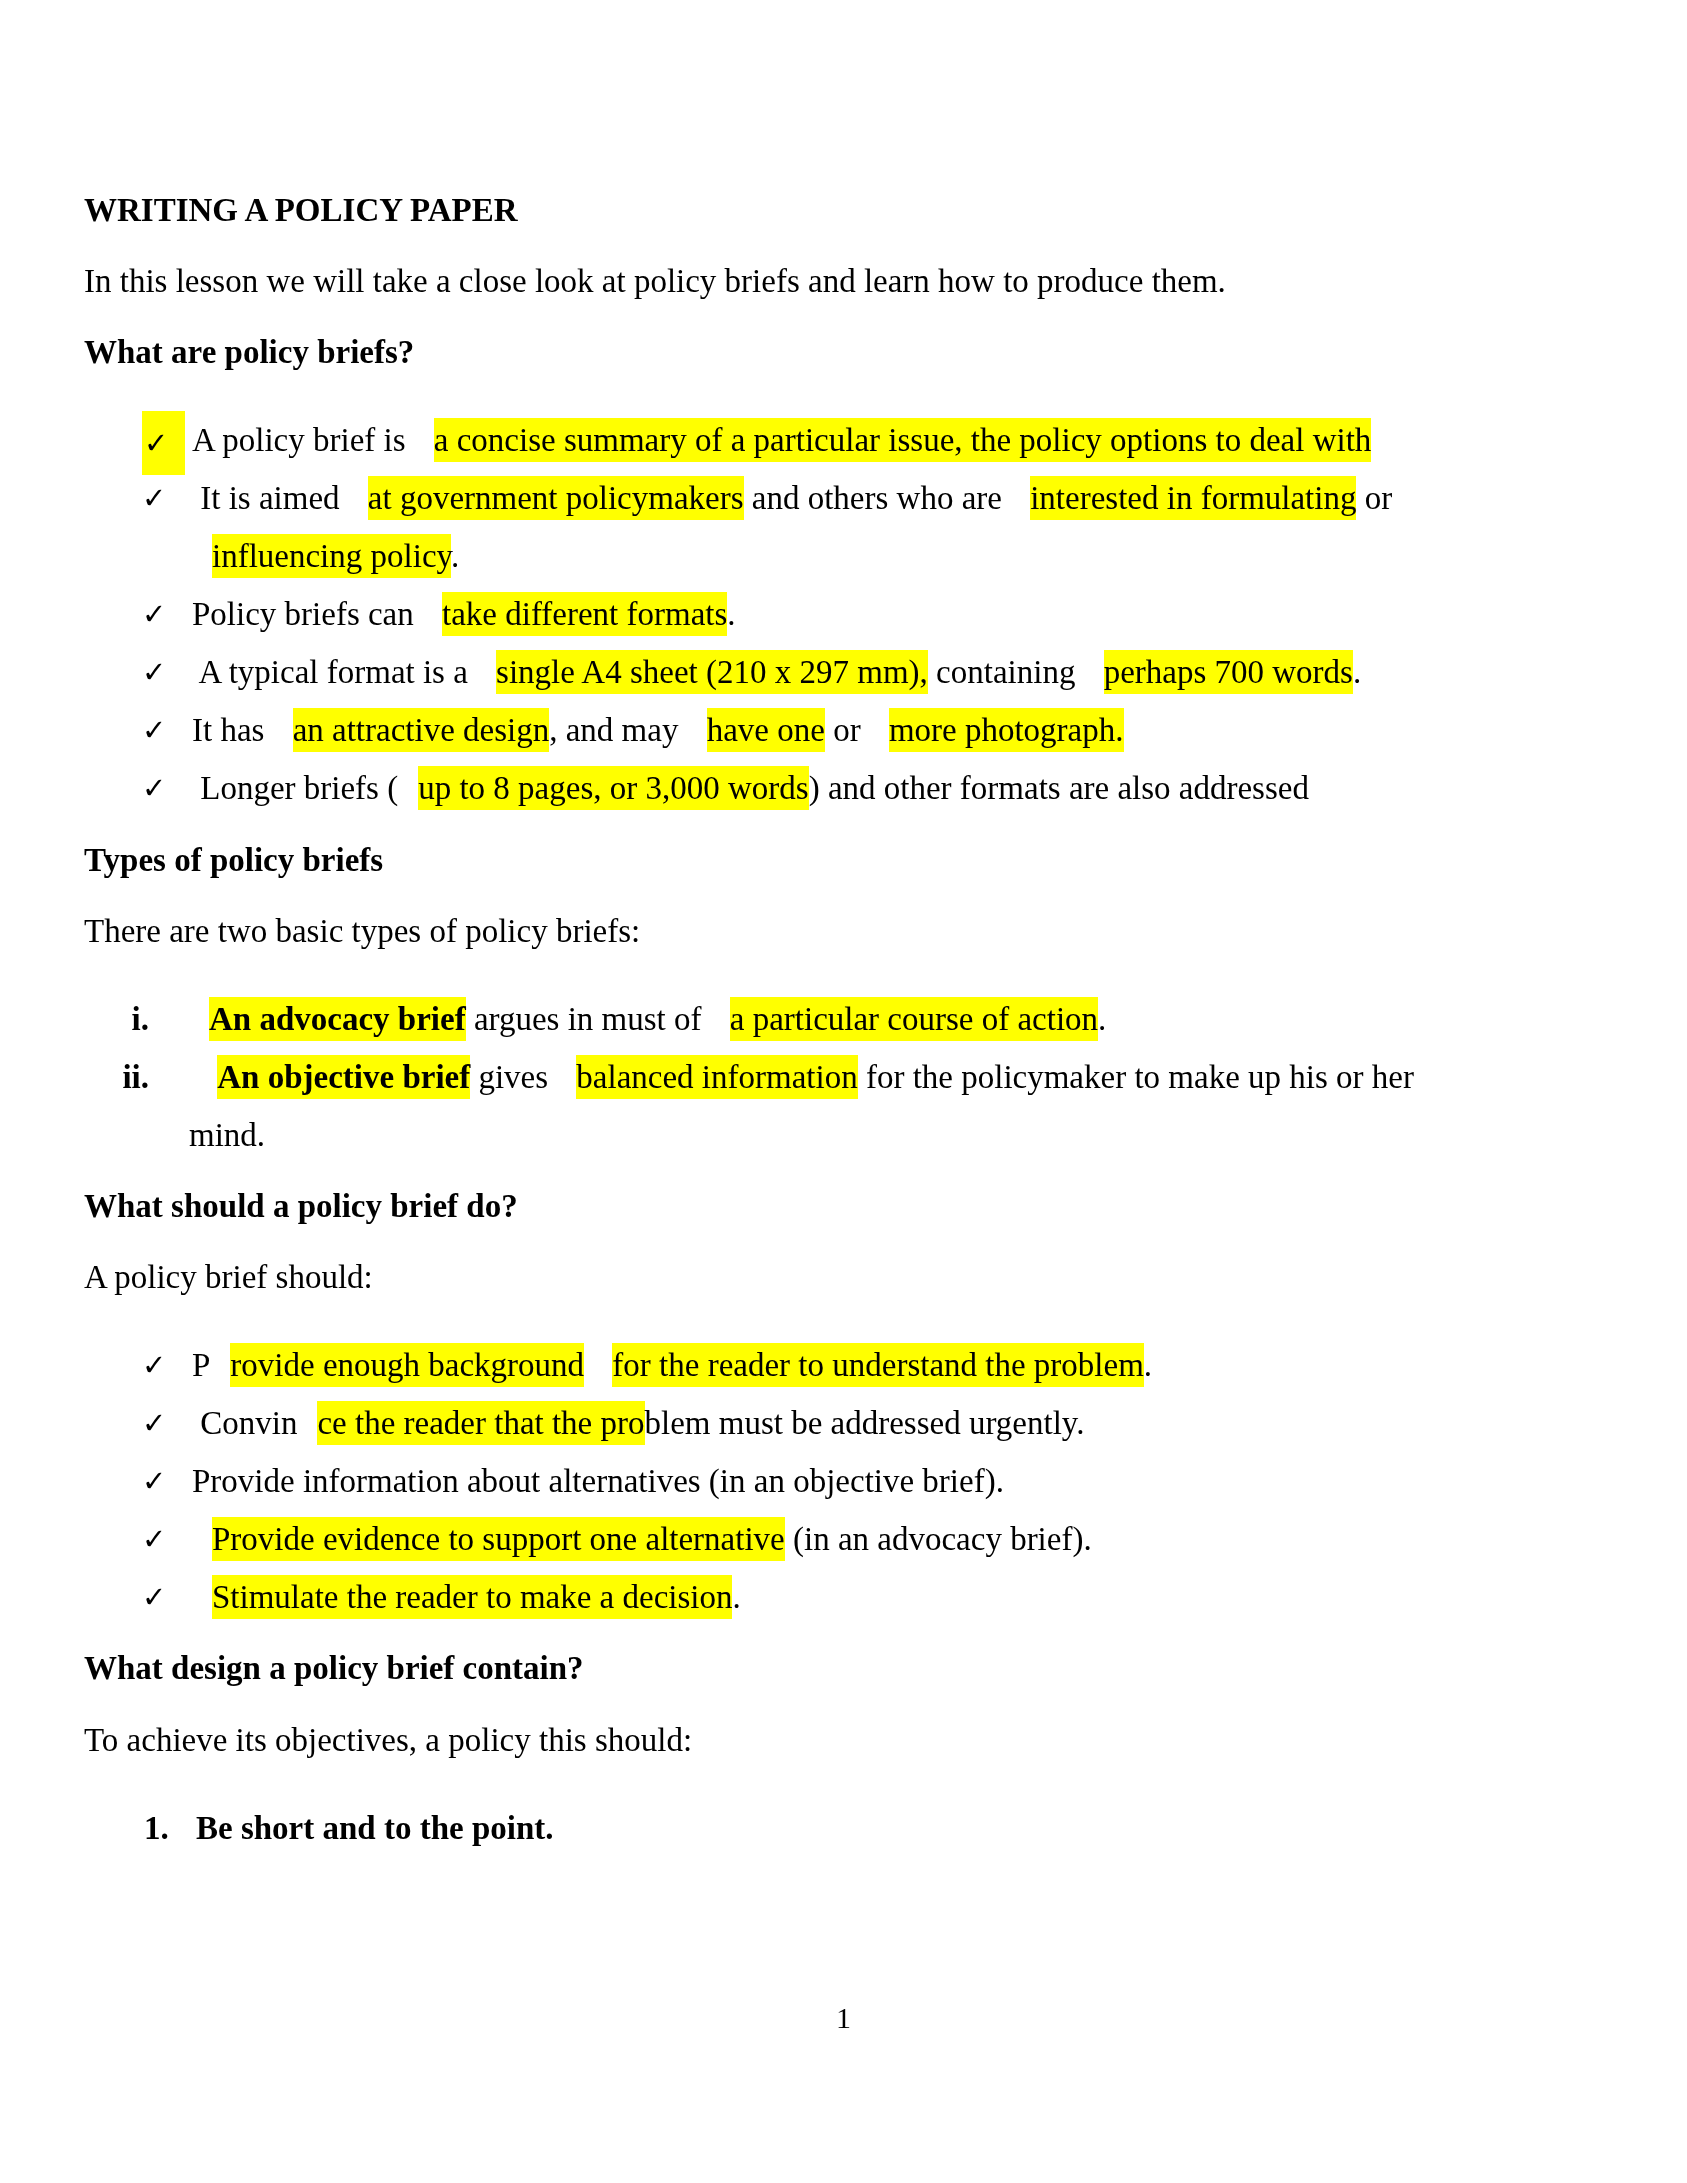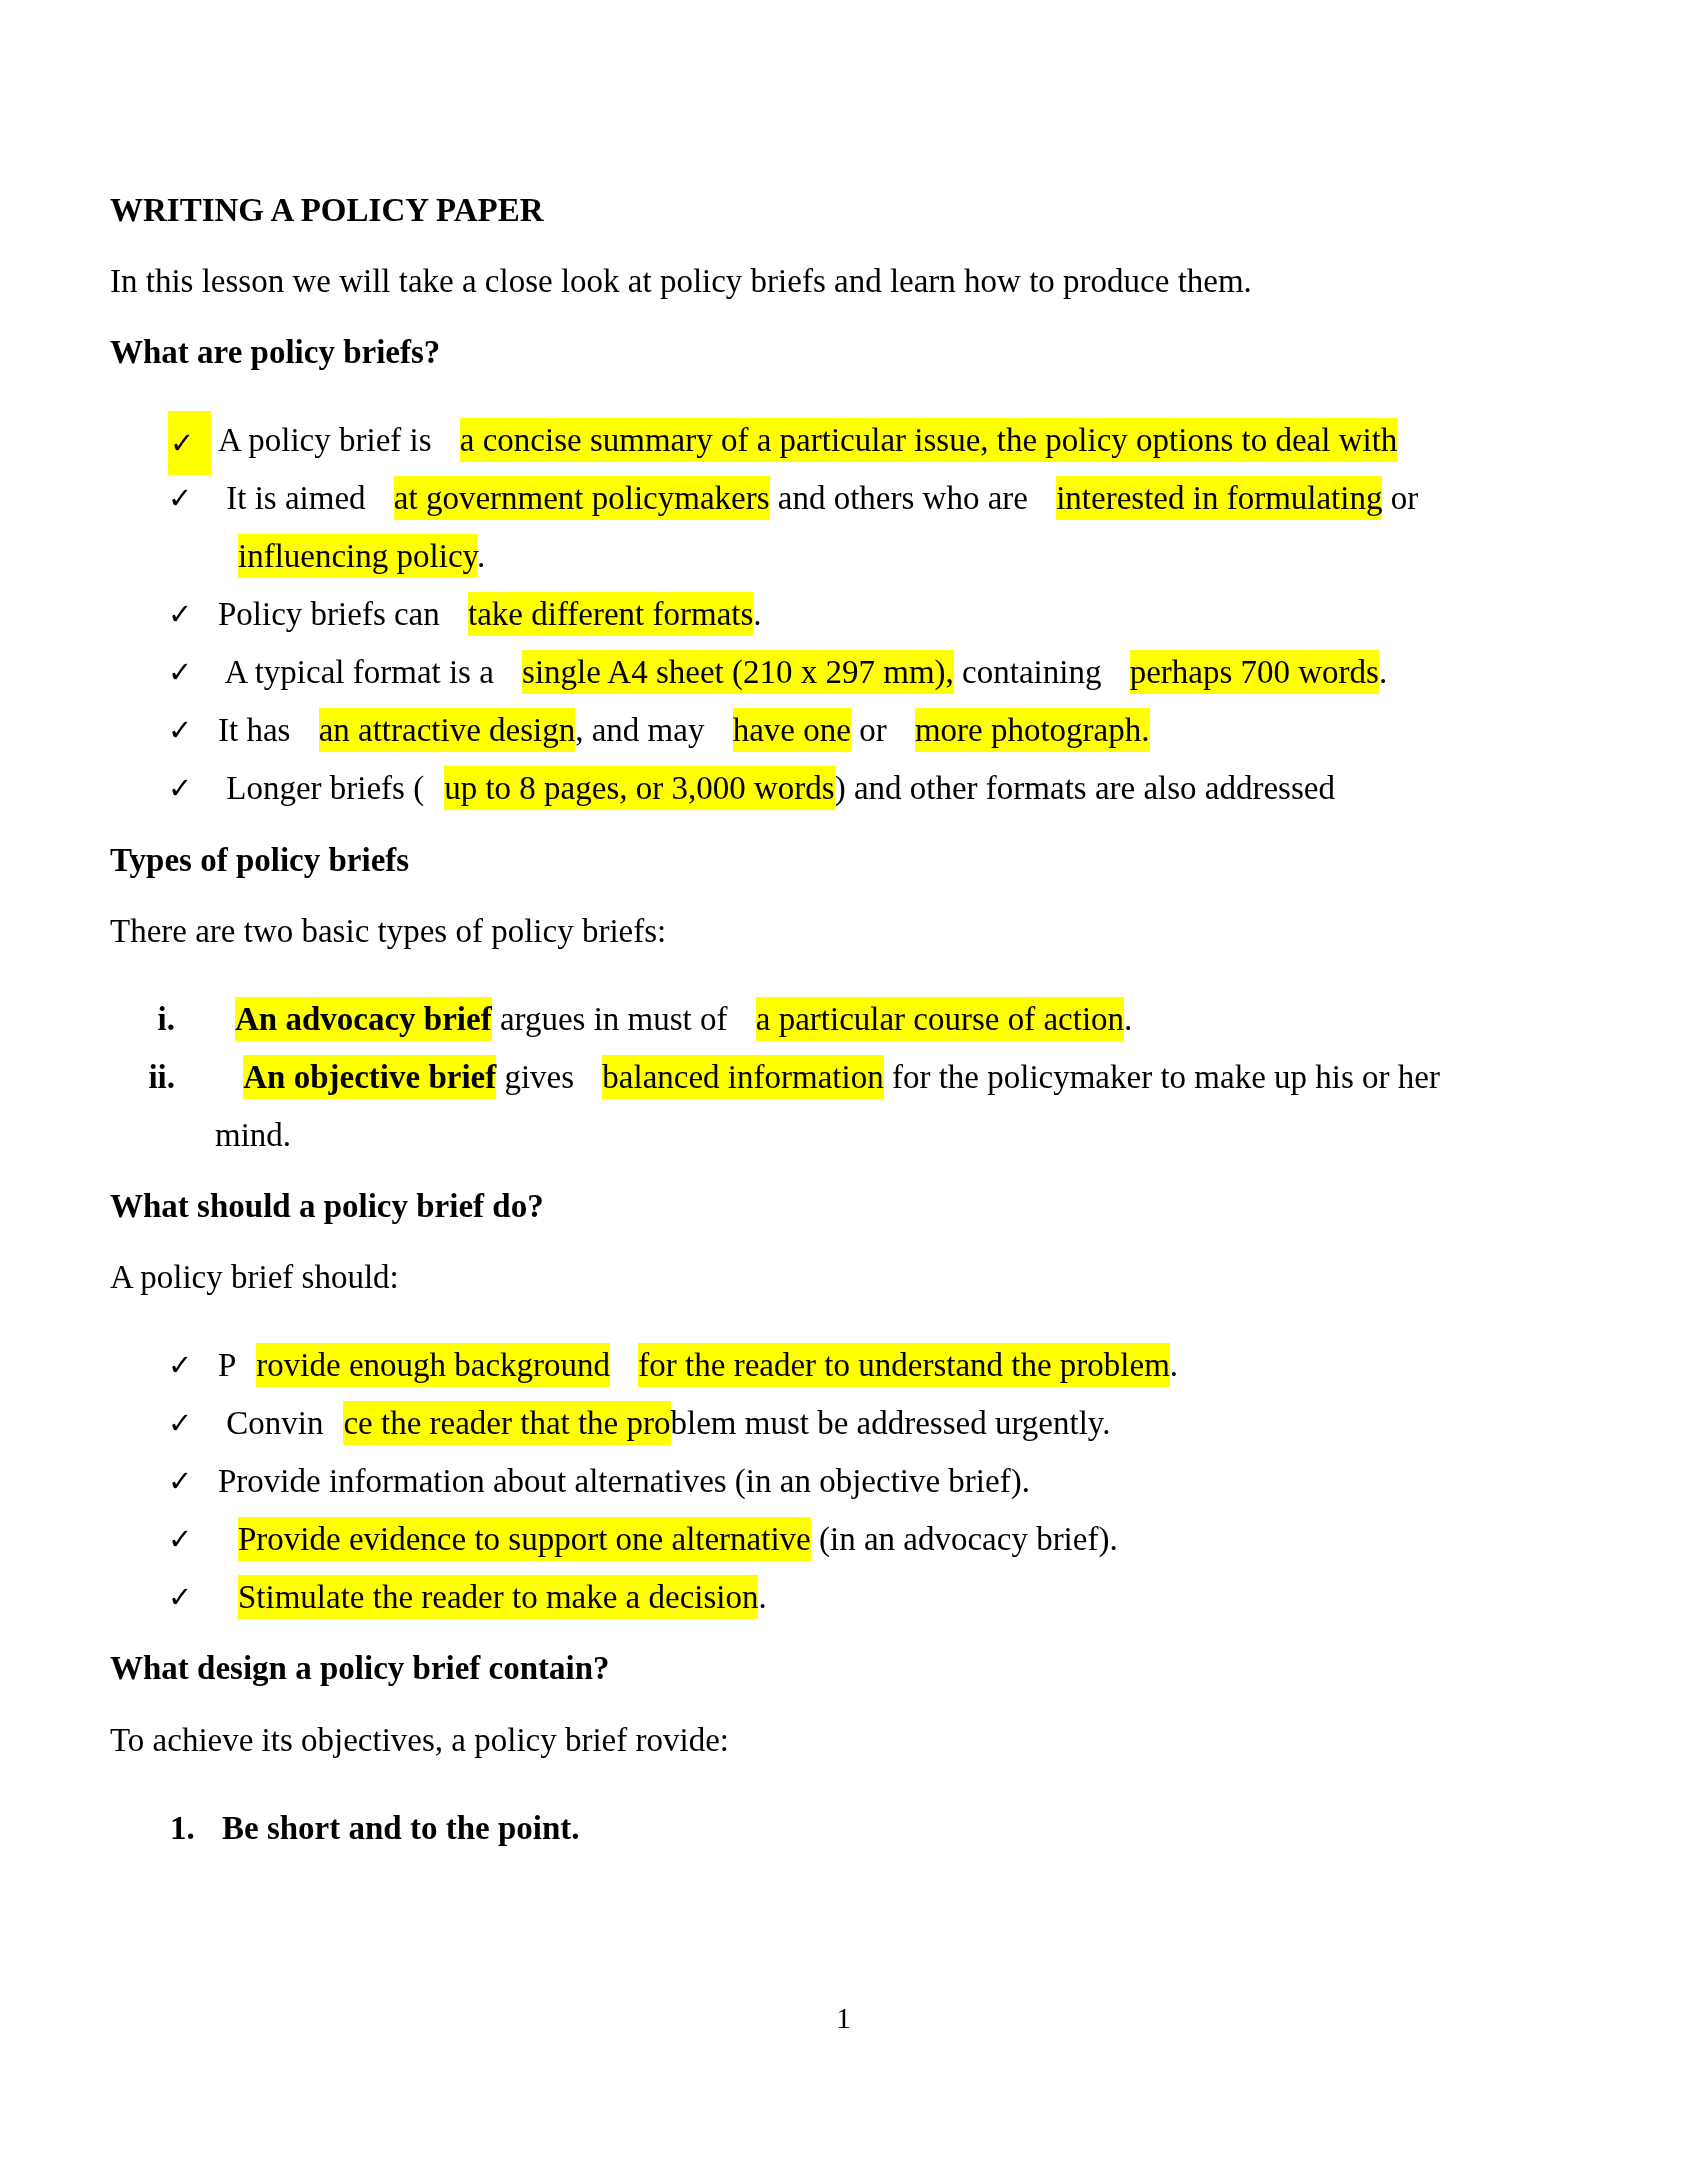--- a/index.html
+++ b/index.html
@@ -1,20 +1,20 @@
 <!DOCTYPE html>
 <html style="font-size:10.6px"><head>
 <meta charset="utf-8">
 <style>
   :root{ --hl:#ffff00; --ink:#000000; --paper:#ffffff; }
   html,body{margin:0;padding:0;background:#ffffff;}
   body{width:1687px;height:2183px;position:relative;overflow:hidden;
        font-family:"Liberation Serif","DejaVu Serif",serif;color:var(--ink);}
   .page{position:absolute;left:0;top:0;width:1360px;height:2183px;box-sizing:border-box;
-        padding:181px 195px 0 110px;background:var(--paper);}
+        padding:181px 195px 0 84px;background:var(--paper);}
   #doc{font-size:33px;line-height:58px;}
   .block{white-space:nowrap;margin-top:13.2px;}
   #doc > :first-child{margin-top:0;}
   .heading{font-weight:bold;}
   .para{font-weight:normal;}
   .list{margin-top:30px;}
   .line{position:relative;white-space:nowrap;}
   .checklist-line{padding-left:108px;}
   .romanlist-line{padding-left:105px;}
   .numlist-line{padding-left:112px;}
@@ -56,20 +56,20 @@
       <div class="block heading"><span class="run b">What should a policy brief do</span><span class="run">?</span></div>
       <div class="block para"><span class="run">A policy brief should:</span></div>
       <div class="list checklist">
         <div class="line checklist-line"><span class="marker checklist-marker">✓</span><span class="run">P</span><span class="run hl">rovide enough background</span><span class="run"> </span><span class="run hl">for the reader to understand the problem</span><span class="run">.</span></div>
         <div class="line checklist-line"><span class="marker checklist-marker">✓</span><span class="run"> Convin</span><span class="run hl">ce the reader that the pro</span><span class="run">blem must be addressed urgently.</span></div>
         <div class="line checklist-line"><span class="marker checklist-marker">✓</span><span class="run">Provide information about alternatives (in an objective brief).</span></div>
         <div class="line checklist-line"><span class="marker checklist-marker">✓</span><span class="run hl">Provide evidence to support one alternative</span><span class="run"> (in an advocacy brief).</span></div>
         <div class="line checklist-line"><span class="marker checklist-marker">✓</span><span class="run hl">Stimulate the reader to make a decision</span><span class="run">.</span></div>
       </div>
       <div class="block heading"><span class="run b">What design a policy brief contain?</span></div>
-      <div class="block para"><span class="run">To achieve its objectives, a policy brief rovide:</span></div>
+      <div class="block para"><span class="run">To achieve its objectives, a policy this should:</span></div>
       <div class="list numlist">
         <div class="line numlist-line"><span class="marker numlist-marker">1.</span><span class="run b">Be short and to the point.</span></div>
       </div>
     </div>
   <div class="footer">1</div>
 </div>
 
 
 </body></html>

